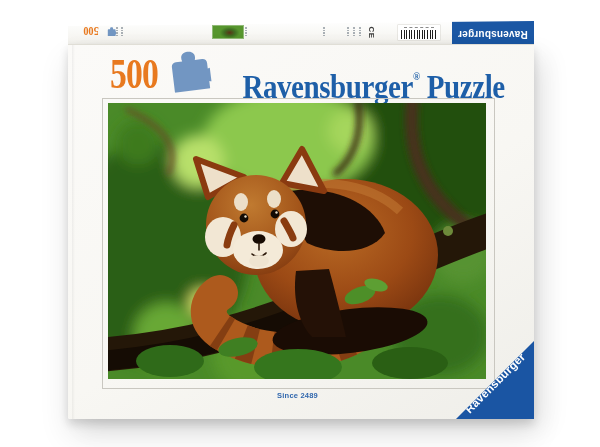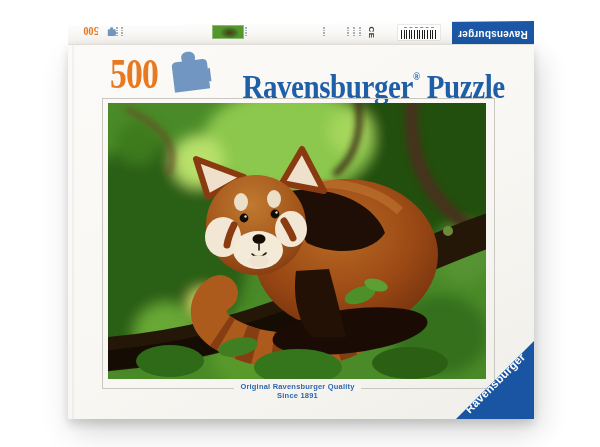--- a/index.html
+++ b/index.html
@@ -187,22 +187,22 @@
             <ellipse cx="190" cy="264" rx="44" ry="18" fill="#35761d"></ellipse>
             <ellipse cx="302" cy="260" rx="38" ry="16" fill="#2a5f14"></ellipse>
             <ellipse cx="252" cy="192" rx="16" ry="8" fill="#4d8f28" transform="rotate(-20 252 192)"></ellipse>
             <ellipse cx="268" cy="182" rx="12" ry="6" fill="#5d9f33" transform="rotate(15 268 182)"></ellipse>
             <ellipse cx="130" cy="244" rx="20" ry="9" fill="#3f7f22" transform="rotate(-12 130 244)"></ellipse>
           </g>
         </svg>
       </div>
 
       <div class="quality">
-        <span class="l1">Original Ravensburger Quality</span><br>
-        <span>Since 1891</span>
+        <br>
+        <span>Since 2489</span>
       </div>
 
       <div class="corner">
         <span>Ravensburger</span>
       </div>
     </div>
   </div>
 </div>
 
 </body></html>

